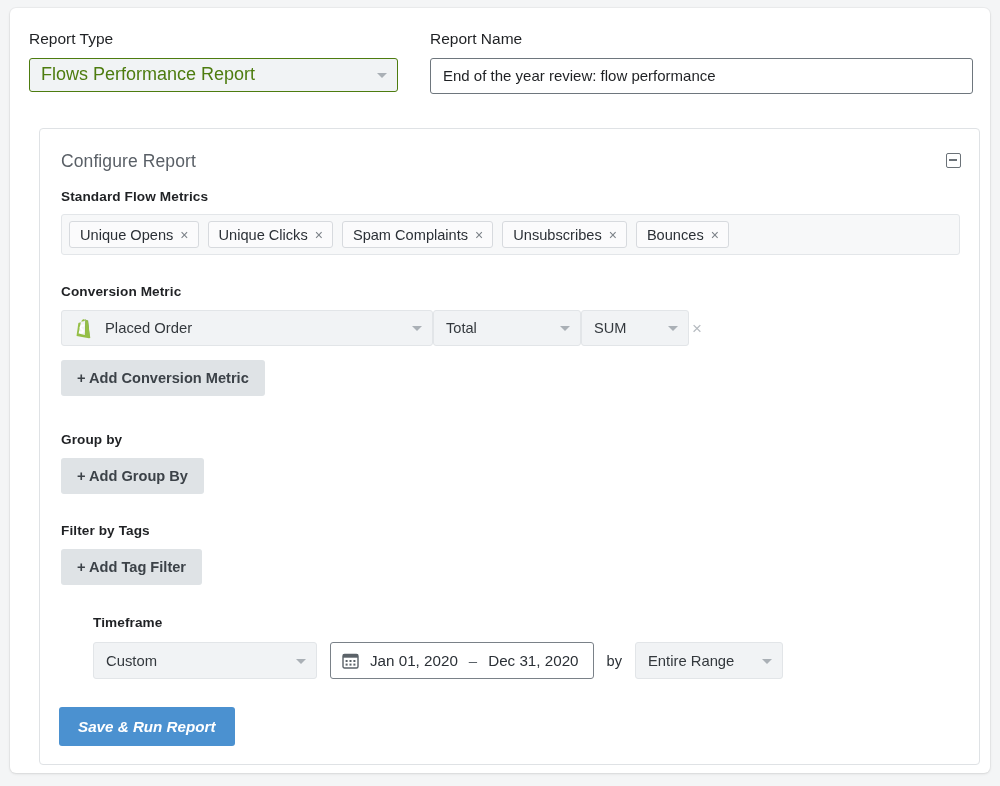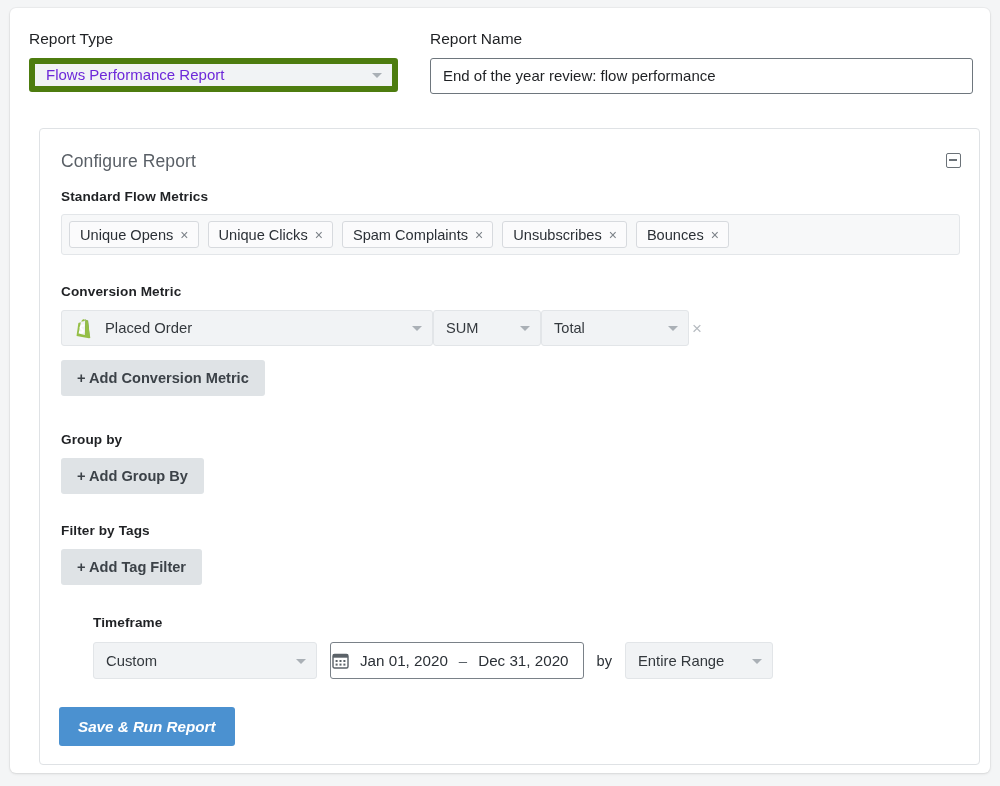--- a/index.html
+++ b/index.html
@@ -42,27 +42,27 @@
     font-size: 15.5px;
     color: #1f2124;
     margin-bottom: 9px;
     line-height: 1.2;
   }
 
   .select-box {
     position: relative;
     height: 34px;
     background: #f1f3f5;
-    border: 6px solid #4d7c0f;
+    border: 1px solid #4d7c0f;
     border-radius: 3px;
     display: flex;
     align-items: center;
     padding: 0 26px 0 11px;
-    font-size: 15px;
-    color: #6d28d9;
+    font-size: 18px;
+    color: #4d7c0f;
     cursor: pointer;
     user-select: none;
     white-space: nowrap;
     overflow: hidden;
   }
   .caret {
     position: absolute;
     right: 10px; top: 50%;
     margin-top: -2px;
     width: 0; height: 0;
@@ -239,21 +239,21 @@
     font-size: 14.8px;
     color: #33383d;
     cursor: pointer;
   }
   .date-range {
     display: flex;
     align-items: center;
     height: 37px;
     border: 1px solid #7a8188;
     border-radius: 3px;
-    padding: 0 14px 0 1px;
+    padding: 0 14px 0 11px;
     gap: 11px;
     background: #fff;
     cursor: pointer;
   }
   .date-txt {
     font-size: 15.2px;
     color: #2b3036;
     white-space: nowrap;
   }
   .dash { color: #5b6268; font-size: 15px; }
@@ -356,27 +356,27 @@
               <svg width="19" height="21" viewBox="0 0 19 21" aria-hidden="true">
                 <path d="M14.1 2.6c-.1-.1-.2-.1-.3-.1l-1.2.1S11.9 1.4 11.8 1.3c-.1-.1-.2-.1-.3-.1l-.6 15.3 4.6 1.1-1.4-15z" fill="#5e8e3e"></path>
                 <path d="M13.8 2.5l-1.1.1-.8-.8c-.1-.1-.2-.2-.4-.2l-.6 15.3-6.3-1.5L6.9 3.9s2.7-.6 2.9-.6c.2-.1 1-.3 1-.3l-.1-1.6c-.5-.3-1.1-.3-1.6-.1C8.3 1.7 7.5 2.9 7.1 4.2L5 4.8c-.6.2-.6.2-.7.8C4.2 6.1 2.6 18 2.6 18l12.3 2.3 1.4-.3-2.5-17.5z" fill="#95bf47"></path>
                 <path d="M10.6 6.6l-.6 2.1s-.7-.3-1.5-.3c-1.2.1-1.2.8-1.2 1 .1.9 2.5 1.1 2.6 3.2.1 1.7-.9 2.8-2.3 2.9-1.8.1-2.7-1-2.7-1l.4-1.6s.9.7 1.7.6c.5 0 .7-.4.7-.7-.1-1.2-2-1.1-2.1-3-.1-1.6 1-3.3 3.4-3.4.9-.1 1.6.2 1.6.2z" fill="#ffffff"></path>
               </svg>
             </span>
             <span>Placed Order</span>
             <span class="caret"></span>
           </div>
 
+          <div class="cm-sub w-total">
+            <span>Total</span>
+            <span class="caret"></span>
+          </div>
+
           <div class="cm-sub w-sum">
             <span>SUM</span>
-            <span class="caret"></span>
-          </div>
-
-          <div class="cm-sub w-total">
-            <span>Total</span>
             <span class="caret"></span>
           </div>
 
           <span class="remove-x">×</span>
         </div>
 
         <button class="btn-gray" style="margin-top:14px;">+ Add Conversion Metric</button>
       </div>
 
       <div class="abs" style="left:21px; top:303px;">

